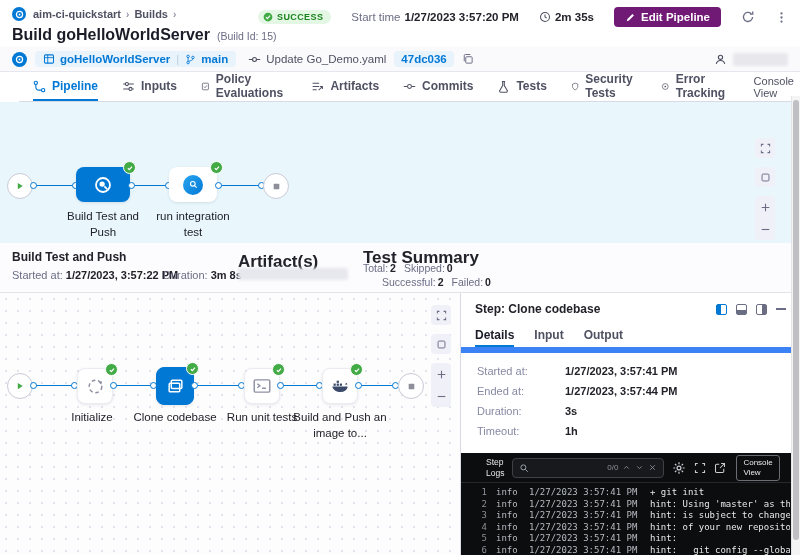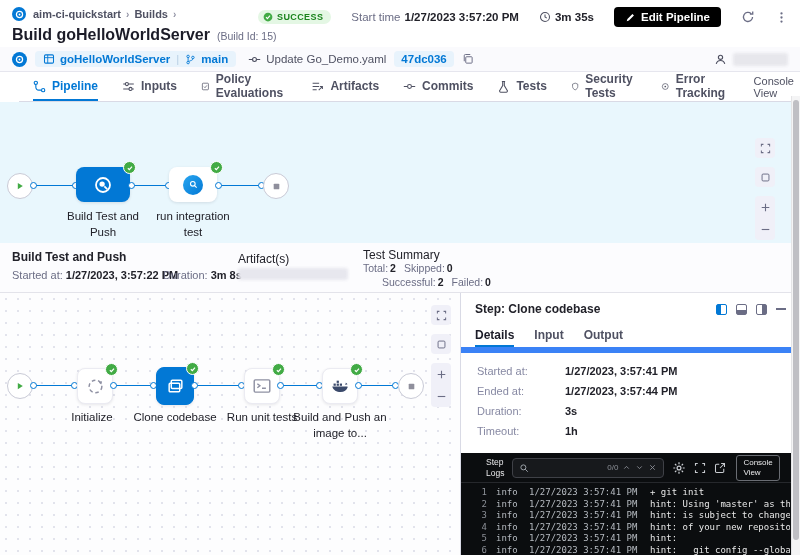--- a/index.html
+++ b/index.html
@@ -13,21 +13,21 @@
   .crumbs { display:flex; align-items:center; gap:5px; font-size:11px; color:#4f5162; font-weight:600; }
   .crumb { cursor:pointer; }
   .crumb-sep { color:#9293a5; font-size:10px; }
   .logo-dot { width:14px; height:14px; border-radius:50%; background:#0278d5; display:flex; align-items:center; justify-content:center; margin-right:2px; }
   .r1-right { margin-left:auto; display:flex; align-items:center; gap:20px; }
   .badge { display:flex; align-items:center; gap:4px; background:#e4f7e4; color:#1b841d;
     font-size:9px; font-weight:700; letter-spacing:.4px; padding:2px 8px 2px 5px; border-radius:9px; }
   .start-time { font-size:11.5px; color:#6b6d85; }
   .start-time b { color:#22222a; font-weight:600; margin-left:4px; }
   .elapsed { display:flex; align-items:center; gap:4px; font-size:11.5px; color:#22222a; font-weight:600; }
-  .btn-primary { display:flex; align-items:center; gap:5px; background:#000000; color:#fff;
+  .btn-primary { display:flex; align-items:center; gap:5px; background:#701a75; color:#fff;
     font-size:11.5px; font-weight:600; padding:4px 11px; border-radius:4px; border:none; cursor:pointer; }
   .icon-btn { color:#6b6d85; cursor:pointer; display:flex; align-items:center; }
   .r2 { padding:2px 12px 0 12px; display:flex; align-items:baseline; gap:7px; }
   .page-title { font-size:16px; font-weight:700; color:#1c1c28; }
   .build-id { font-size:10.5px; color:#6b6d85; }
   .r3 { margin-top:3px; height:25px; background:#fafafd; display:flex; align-items:center;
     gap:8px; padding:0 12px; border-bottom:1px solid #e6e6ee; }
   .avatar { width:15px; height:15px; border-radius:50%; background:#0278d5; flex:none; display:flex; align-items:center; justify-content:center; }
   .chip { display:flex; align-items:center; gap:5px; background:#e8f3fc; border-radius:4px;
     padding:2px 8px; font-size:11.5px; font-weight:600; color:#0278d5; cursor:pointer; }
@@ -70,21 +70,21 @@
     display:flex; align-items:center; justify-content:center; cursor:pointer; }
   .ctrl-zoom { width:20px; background:#f0f0f8; border-radius:4px; color:#6b6d85;
     display:flex; flex-direction:column; cursor:pointer; }
   .ctrl-zoom span { height:22px; display:flex; align-items:center; justify-content:center; font-size:14px; }
 
   
   .stage-band { position:relative; height:50px; background:#fcfcfe; border-bottom:1px solid #e3e3ea; }
   .sb-title { position:absolute; left:12px; top:7px; font-size:12px; font-weight:700; }
   .sb-kv { position:absolute; font-size:11px; color:#6b6d85; }
   .sb-kv b { color:#22222a; font-weight:600; margin-left:3px; }
-  .sb-h { position:absolute; font-size:12px; font-weight:400; color:#22222a; }
+  .sb-h { position:absolute; font-size:17px; font-weight:700; color:#22222a; }
   .sb-counts { position:absolute; font-size:10.5px; color:#6b6d85; }
   .sb-counts b { color:#22222a; margin:0 8px 0 2px; }
 
   
   .lower { display:flex; height:268px; }
   .step-canvas { position:relative; flex:1; background:#fdfdfe;
     background-image:radial-gradient(#e2e3ec 1px, transparent 1.1px); background-size:12px 12px; }
   .step-node { position:absolute; border-radius:8px; background:#fff; border:1px solid #ebebf2;
     box-shadow:0 1px 3px rgba(40,41,61,.10); display:flex; align-items:center; justify-content:center; cursor:pointer; }
   .step-node.sel { background:#0278d5; border-color:#0278d5; }
@@ -159,21 +159,21 @@
         <span>SUCCESS</span>
       </span>
       <span class="start-time">
         <span>Start time</span><b>1/27/2023 3:57:20 PM</b>
       </span>
       <span class="elapsed">
         <svg width="12" height="12" viewBox="0 0 16 16">
             <circle cx="8" cy="8" r="6" stroke="#4f5162" stroke-width="1.4" fill="none"></circle>
             <path d="M8 4.6V8l2.4 1.5" stroke="#4f5162" stroke-width="1.4" fill="none"></path>
           </svg>
-        <span>3m 35s</span>
+        <span>2m 35s</span>
       </span>
       <button class="btn-primary">
         <svg width="11" height="11" viewBox="0 0 16 16">
             <path d="M2.5 13.5l1-3.2 7.3-7.3 2.2 2.2-7.3 7.3-3.2 1z" fill="#fff"></path>
           </svg>
         <span>Edit Pipeline</span>
       </button>
       <span class="icon-btn">
         <svg width="14" height="14" viewBox="0 0 16 16">
             <path d="M13.2 8a5.2 5.2 0 11-1.6-3.8M13.4 1.6v3.2h-3.2" stroke="#6b6d85" stroke-width="1.5" fill="none"></path>

